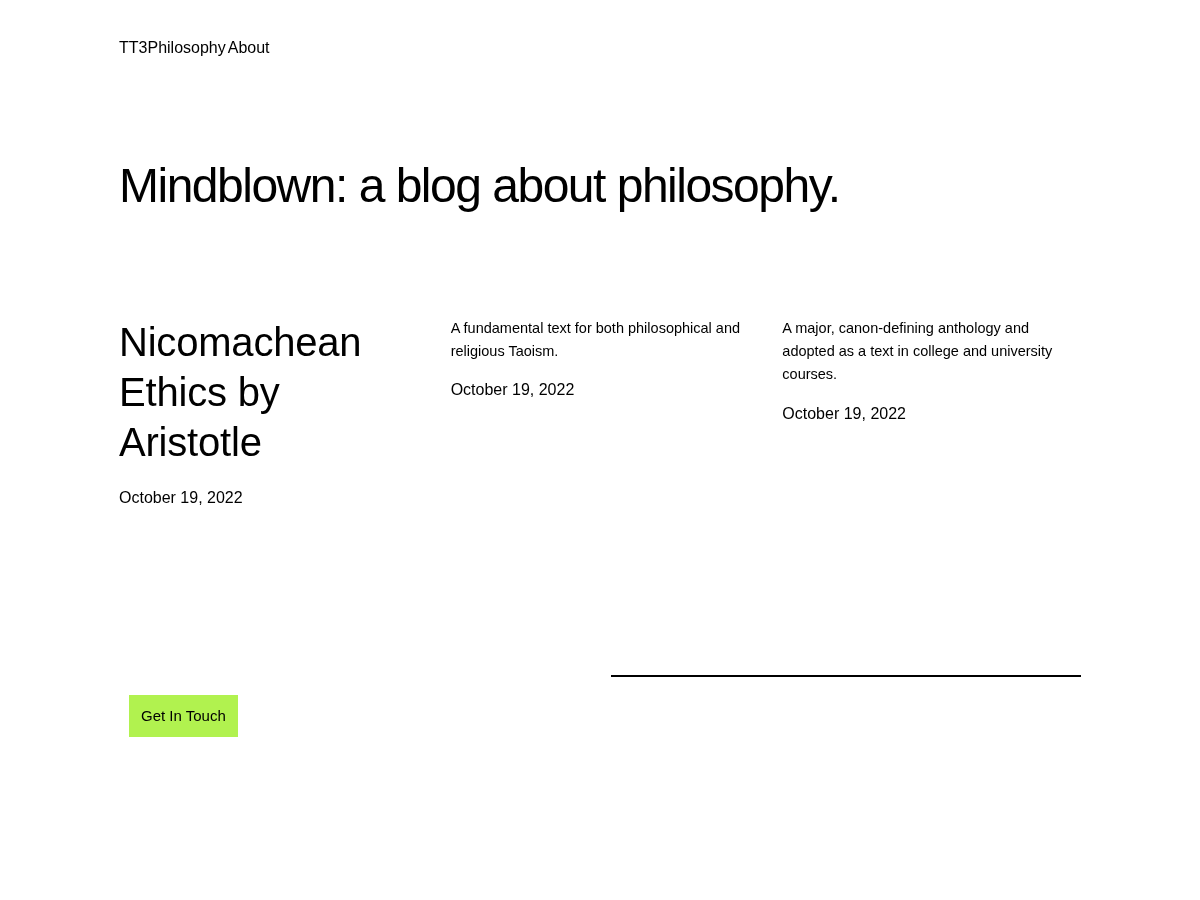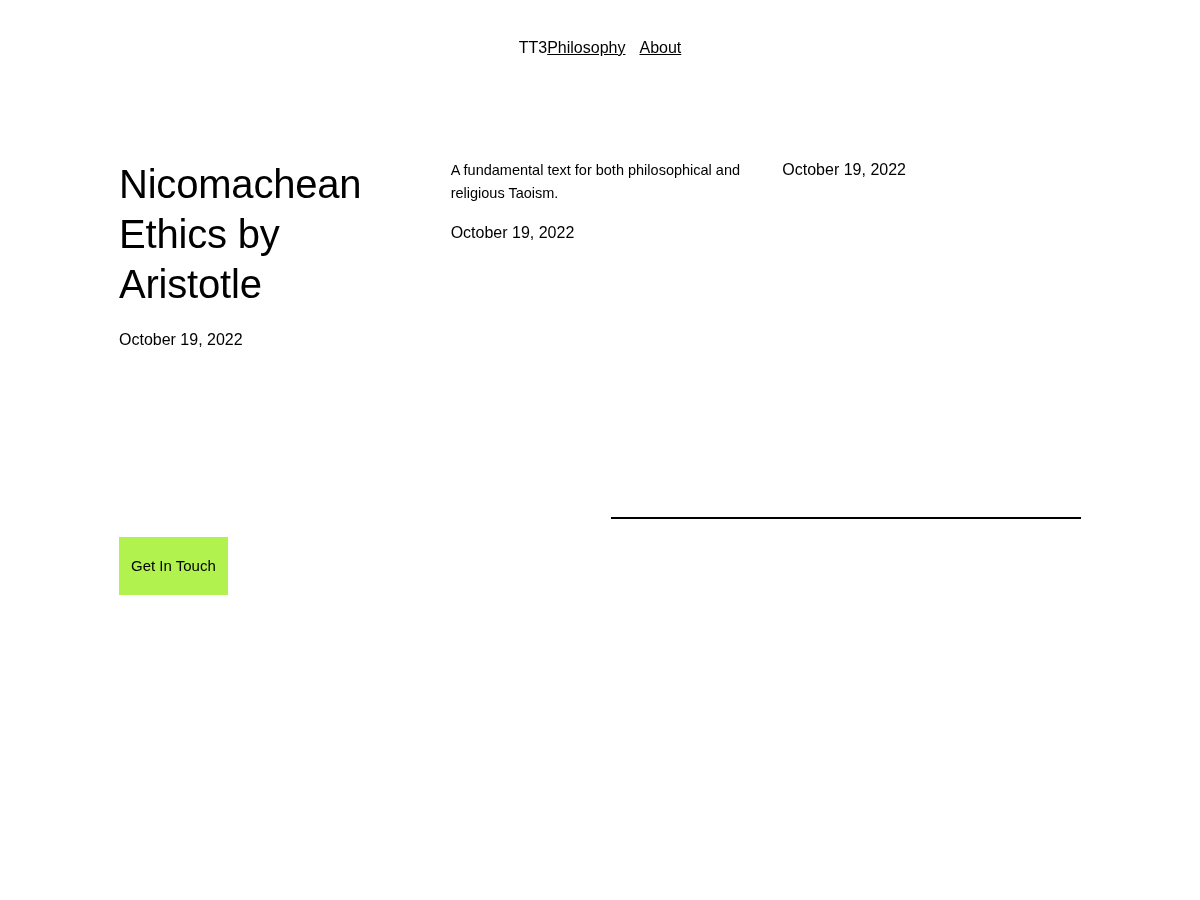--- a/index.html
+++ b/index.html
@@ -13,26 +13,26 @@
     overflow: hidden;
     -webkit-font-smoothing: antialiased;
   }
   a { color: #000000; text-decoration: none; }
 
   .page { width: 962px; margin: 0 auto; }
 
   
   .site-header {
     display: flex;
-    justify-content: center;
+    justify-content: flex-start;
     align-items: flex-start;
     padding-top: 38px;
   }
   .site-title { font-size: 16px; line-height: 1.2; font-weight: 400; }
-  .nav { display: flex; gap: 14px; text-decoration: underline; }
+  .nav { display: flex; gap: 2px; }
   .nav a { font-size: 16px; line-height: 1.2; }
 
   
   .hero-heading {
     font-size: 48px;
     font-weight: 400;
     line-height: 1.2;
     letter-spacing: -1.5px;
     margin: 100px 0 0 0;
   }
@@ -73,56 +73,59 @@
     font-size: 28px;
     font-weight: 400;
     line-height: 1.2;
     letter-spacing: -0.2px;
     margin: 0;
     padding-top: 1px;
   }
   .cta-button {
     display: inline-block;
     margin-top: 20px;
-    padding: 20px 12px;
+    padding: 12px 12px;
     font-size: 15px;
     line-height: 18px;
     background: var(--accent, #B1F24F);
     border: none;
     cursor: pointer;
+    margin-left: 10px;
   }
 </style>
 </head>
 <body style="background: rgb(255, 255, 255); color: rgb(0, 0, 0);">
 
 <div class="page">
 
   <header class="site-header">
     <a href="#" class="site-title">TT3</a>
     <nav class="nav">
       <a href="#">Philosophy</a>
       <a href="#">About</a>
     </nav>
   </header>
 
   <main>
+    <h1 class="hero-heading">Mindblown: a blog about philosophy.</h1>
 
     <div class="post-grid">
 
       <article class="post-card">
         <h2 class="post-title"><a href="#">Nicomachean Ethics by Aristotle</a></h2>
         <div class="post-date">October 19, 2022</div>
       </article>
 
       <article class="post-card">
         <p class="post-excerpt">A fundamental text for both philosophical and religious Taoism.</p>
         <div class="post-date">October 19, 2022</div>
       </article>
 
       <article class="post-card">
+        <p class="post-excerpt">A major, canon-defining anthology and adopted as a text in college and university courses.</p>
         <div class="post-date">October 19, 2022</div>
       </article>
 
     </div>
   </main>
 
   <footer class="site-footer">
     <div class="footer-separator"></div>
     <a href="#" class="cta-button">Get In Touch</a>
   </footer>

